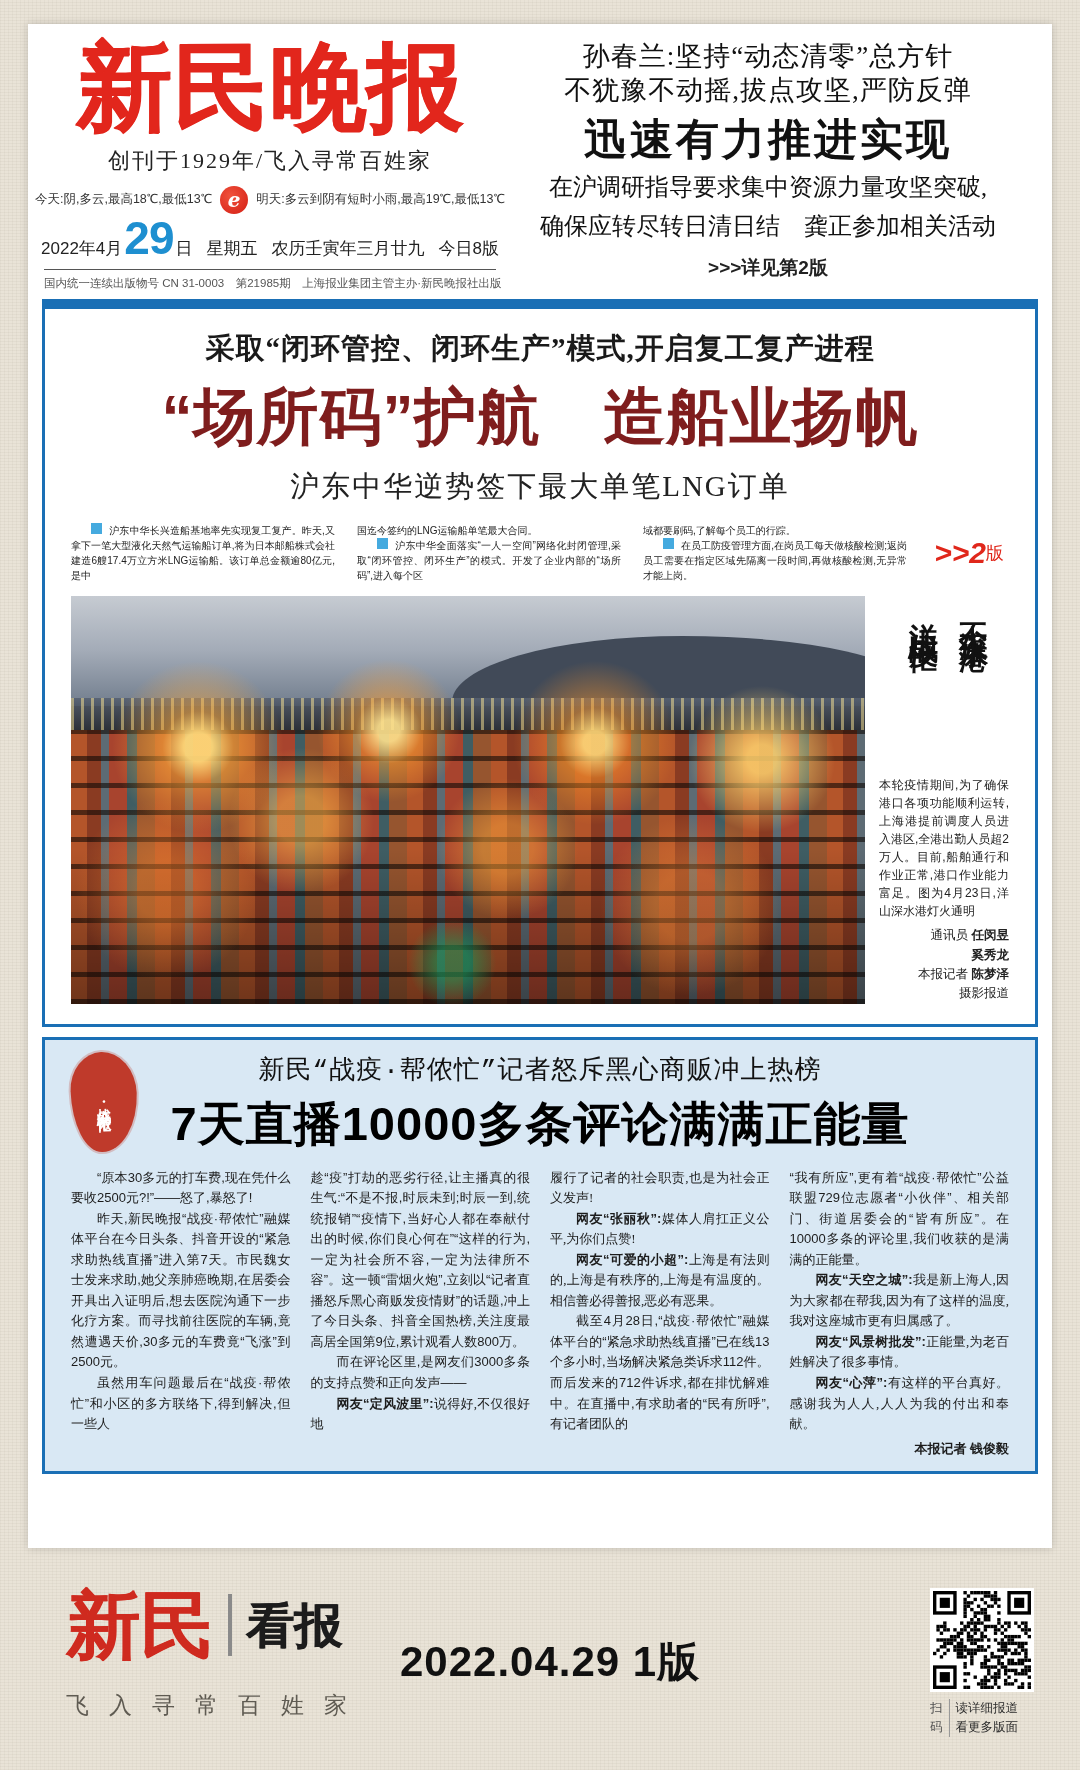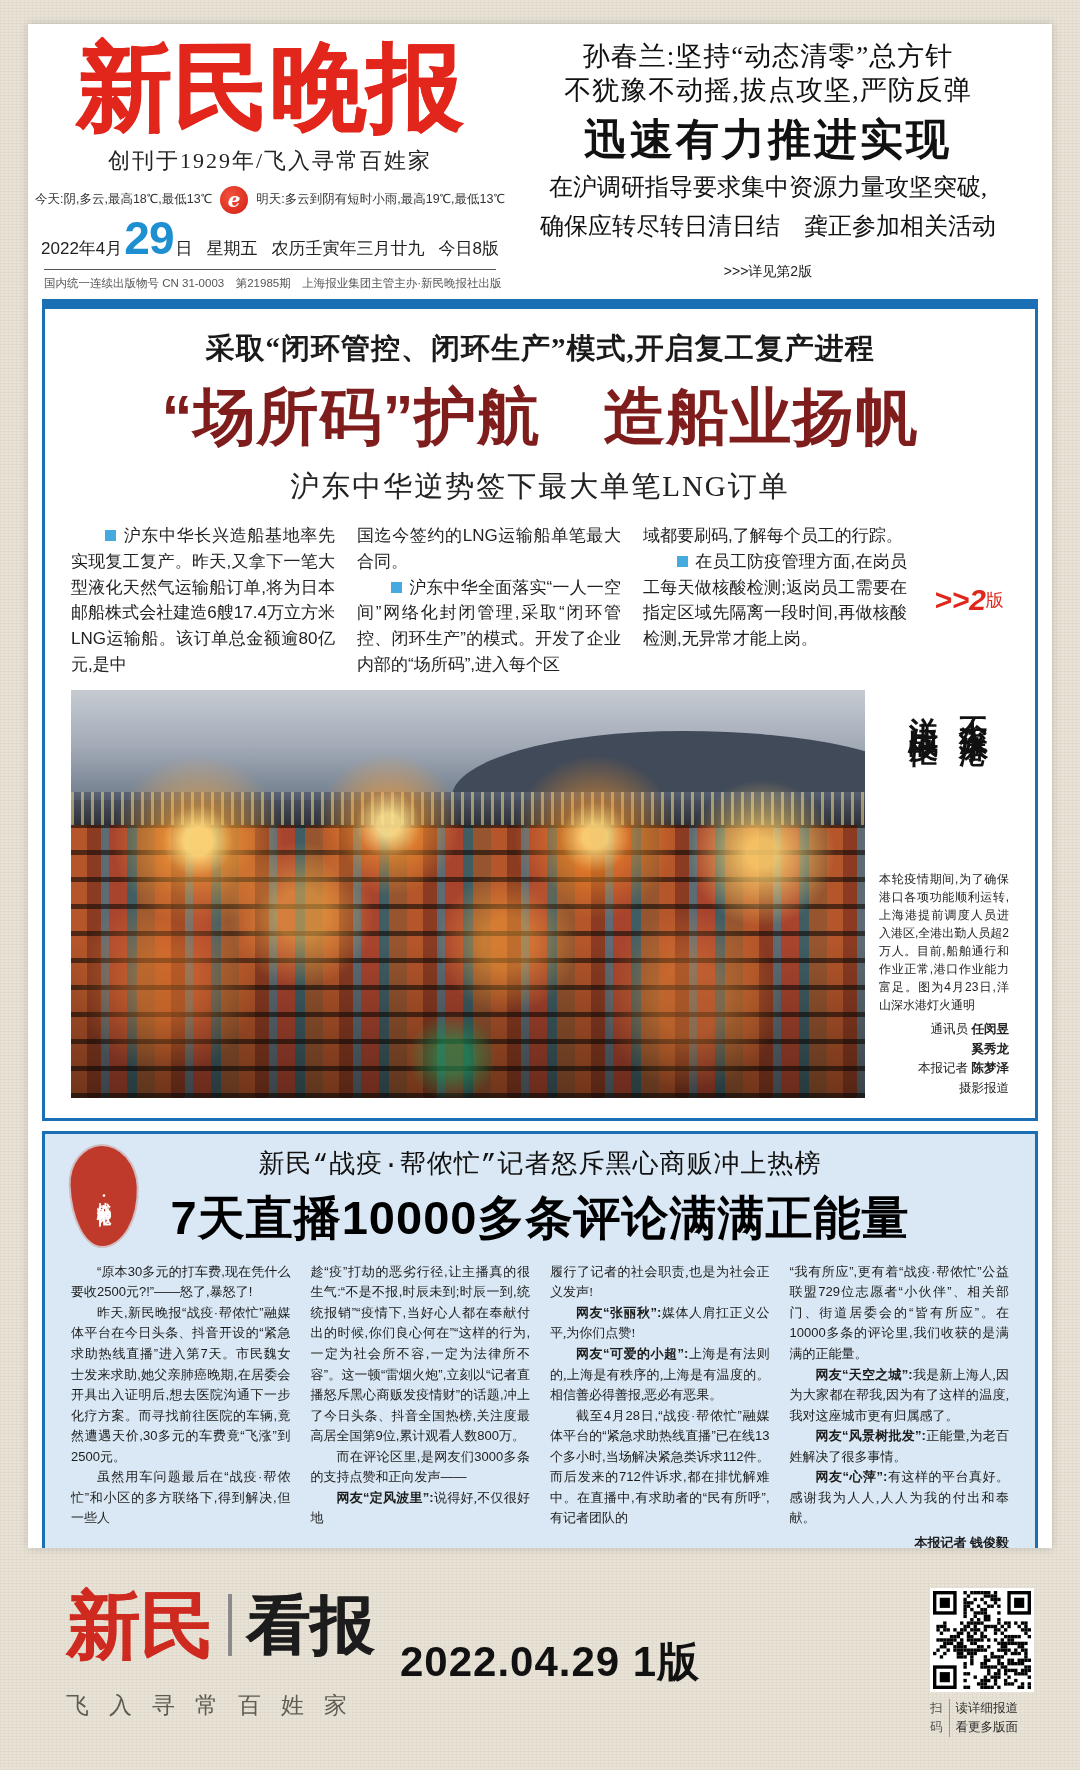--- a/index.html
+++ b/index.html
@@ -29,30 +29,30 @@
     font-size:17px; color:#222; white-space:nowrap; }
   .date-core { display:flex; align-items:baseline; gap:2px; }
   .date-day { font-size:46px; font-weight:bold; color:#1e8fd0; line-height:.9; letter-spacing:-1px; }
   .mh-rule { margin-top:9px; border-top:1.5px solid #555; }
   .issue-line { margin-top:6px; font-size:11.5px; color:#555; white-space:nowrap; }
 
   .mh-right { flex:1; padding:2px 6px 0 10px; text-align:center; color:#111; }
   .tr-lead { font-family:"Liberation Serif", serif; font-size:27px; line-height:1.25; letter-spacing:1px; white-space:nowrap; }
   .tr-headline { font-weight:900; font-size:43px; line-height:1.18; letter-spacing:3px; margin-top:6px; white-space:nowrap; }
   .tr-deck { font-family:"Liberation Serif", serif; font-size:24px; line-height:1.3; margin-top:8px; white-space:nowrap; }
-  .tr-jump { font-size:14px; font-weight:normal; color:#222; margin-top:20px; }
+  .tr-jump { font-size:19px; font-weight:bold; color:#222; margin-top:12px; }
 
   
   .box1 { margin:8px 14px 0 14px; border:3px solid #1a6fb5; border-top-width:10px; background:#fff; }
   .ms-kicker { text-align:center; margin-top:20px; font-family:"Liberation Serif", serif; font-weight:600;
     font-size:29px; letter-spacing:1px; color:#1a1a1a; }
   .ms-headline { text-align:center; margin-top:6px; font-weight:900; font-size:62px; letter-spacing:1px; color:#7f1d1d; }
   .ms-subhead { text-align:center; margin-top:8px; font-family:"Liberation Serif", serif; font-size:29px; letter-spacing:2px; color:#222; }
   .ms-body { display:flex; gap:22px; padding:16px 26px 0 26px; }
-  .ms-col { flex:1; font-size:17px; line-height:1.52; color:#222; text-align:justify; }
+  .ms-col { flex:1; font-size:10px; line-height:1.52; color:#222; text-align:justify; }
   .ms-col p { text-indent:2em; }
   .ms-col p.cont { text-indent:0; }
   .sq { display:inline-block; width:11px; height:11px; background:#45aadf; margin-right:7px; }
   .jumpcell { width:80px; flex:none; display:flex; align-items:center; justify-content:center; }
   .jump-big { color:#e0271b; font-weight:900; font-style:italic; font-size:30px; }
   .jump-small { color:#e0271b; font-size:18px; }
 
   .photo-row { display:flex; gap:14px; padding:12px 26px 20px 26px; height:440px; }
   .photo { position:relative; flex:1; overflow:hidden; background:#241a12; }
   .ph-sky { position:absolute; left:0; right:0; top:0; height:27%;
@@ -107,21 +107,21 @@
   .bn-col .lead { font-weight:bold; font-family:"Liberation Sans", sans-serif; }
   .bn-byline { text-align:right; font-weight:bold; margin-top:4px; }
 
   
   .footer { position:absolute; left:28px; top:1574px; width:1024px; height:190px; }
   .ft-left { position:absolute; left:38px; top:14px; }
   .brand-row { display:flex; align-items:center; }
   .brand-red { font-family:"DejaVu Serif", serif; font-weight:900; font-size:74px; line-height:1;
     color:#cf2a1f; text-shadow:1px 0 #cf2a1f; }
   .brand-div { width:4px; height:62px; background:#8a8a8a; margin:0 14px; }
-  .brand-black { font-family:"DejaVu Serif", serif; font-weight:900; font-size:64px; line-height:1;
+  .brand-black { font-family:"DejaVu Serif", serif; font-weight:900; font-size:48px; line-height:1;
     color:#1c1c1c; text-shadow:1px 0 #1c1c1c; }
   .ft-slogan { margin-top:28px; font-family:"DejaVu Serif", serif; font-size:23px; color:#5f5b52; letter-spacing:20px; white-space:nowrap; }
   .ft-date { position:absolute; left:372px; top:60px; font-weight:bold; font-size:42px; color:#111; letter-spacing:1px; }
   .ft-qr { position:absolute; right:14px; top:14px; width:108px; }
   .qr-box { width:104px; height:104px; background:#fff; padding:3px; }
   .qr-box svg { width:100%; height:100%; display:block; }
   .qr-caption { margin-top:7px; font-size:12.5px; color:#2c2c2c; line-height:1.5; }
   .qr-cap-row { display:flex; align-items:center; gap:6px; }
   .qr-cap-label { color:#555; }
   .qr-cap-text { border-left:1px solid #999; padding-left:6px; }

